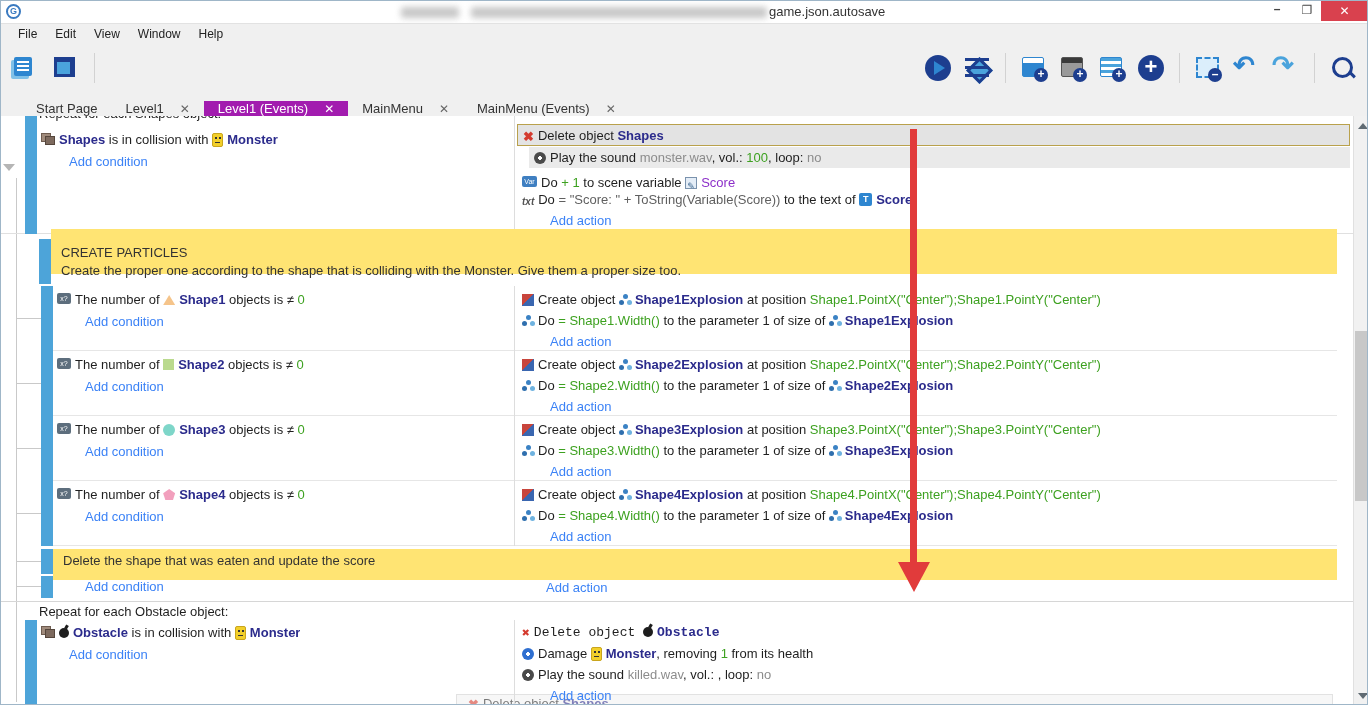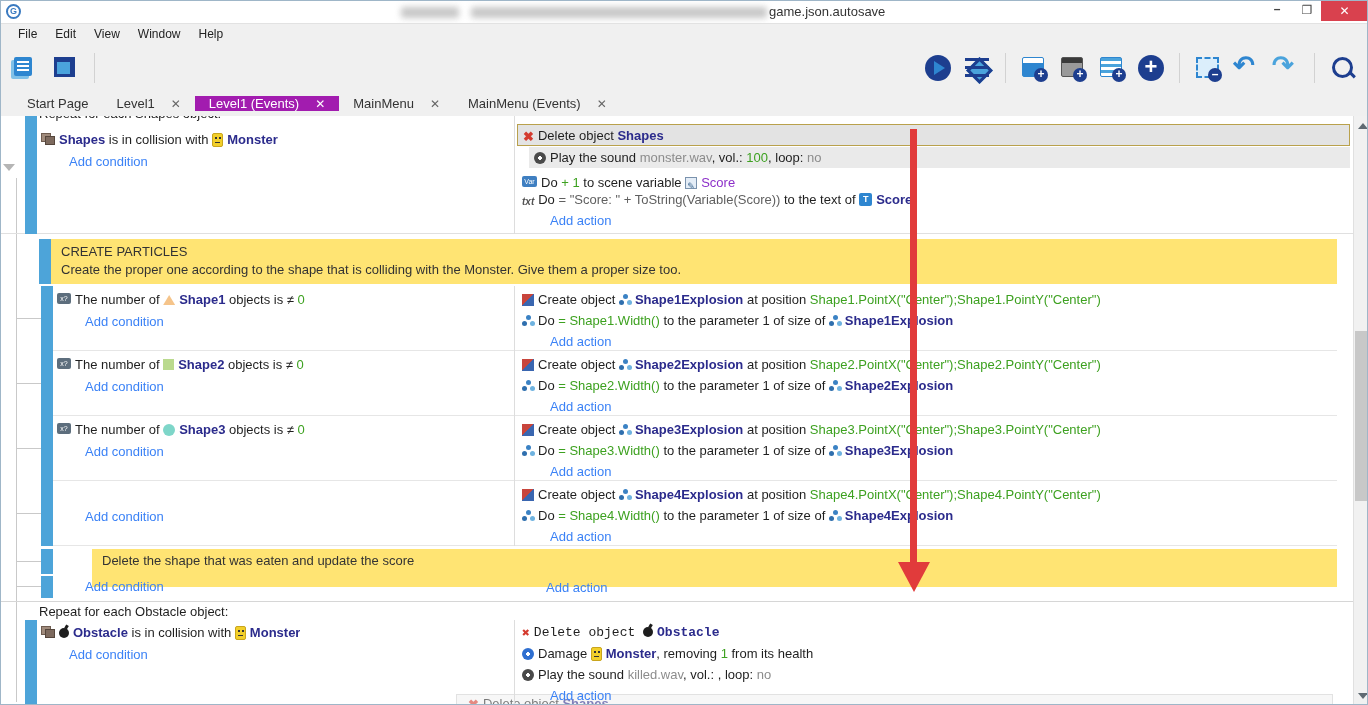--- a/index.html
+++ b/index.html
@@ -47,21 +47,21 @@
   .tb-add-circle::before { content:"+"; position:absolute; left:1px; top:1px; width:26px; height:26px; border-radius:50%; background:#1d3e8f; color:#fff; font-size:22px; font-weight:bold; line-height:24px; text-align:center; }
   .tb-delete-selection::before { content:""; position:absolute; left:2px; top:3px; width:19px; height:17px; border:2px dashed #2e86d0; background:#dbeefb; }
   .tb-delete-selection::after { content:"–"; position:absolute; right:0; bottom:0; width:14px; height:14px; border-radius:50%; background:#1d3e8f; color:#fff; font-size:12px; font-weight:bold; line-height:12px; text-align:center; }
   .tb-undo::before, .tb-redo::before { position:absolute; left:0; top:-4px; font-size:26px; font-weight:bold; color:#2e86d0; }
   .tb-undo::before { content:"↶"; }
   .tb-redo::before { content:"↷"; color:#4aa3dc; }
   .tb-search::before { content:""; position:absolute; left:3px; top:3px; width:15px; height:15px; border:3px solid #1d3e8f; border-radius:50%; }
   .tb-search::after { content:""; position:absolute; left:19px; top:19px; width:8px; height:3px; background:#1d3e8f; transform:rotate(45deg); }
 
   
-  #tabbar { position:absolute; top:90px; left:0; right:0; height:25px; background:#f0f0f0; display:flex; align-items:center; padding-left:12px; }
+  #tabbar { position:absolute; top:90px; left:0; right:0; height:25px; background:#f0f0f0; display:flex; align-items:flex-end; padding-left:21px; }
   .tab { display:flex; align-items:center; padding:0 14px; font-size:13px; color:#333; }
   .tab .tab-close { margin-left:16px; color:#666; font-size:12px; }
   .tab.active { background:#a21caf; color:#fff; }
   .tab.active .tab-close { color:#fff; }
 
   
   #events { position:absolute; top:115px; left:0; width:1352px; height:590px; background:#fff; font-size:13px; color:#1f1f1f; }
   .row { position:absolute; height:21px; line-height:21px; white-space:nowrap; overflow:hidden; }
   .addlink { color:#3b82f6;margin-left:28px; }
   .bluebar { position:absolute; width:12px; background:#4da4d9; }
@@ -216,21 +216,21 @@
       <div class="row addlink" style="left:40px;top:35px;">Add condition</div>
       <div class="row selrow" style="left:516px;top:8px;right:3px;height:22px;padding-left:5px;"><span class="ic delete-icon"></span><span class="seg-plain">Delete object </span><span class="seg-object">Shapes</span></div>
       <div class="row hirow" style="left:528px;top:31px;right:3px;padding-left:5px;"><span class="ic sound-icon"></span><span class="seg-plain">Play the sound </span><span class="seg-gray">monster.wav</span><span class="seg-plain">, vol.: </span><span class="seg-green">100</span><span class="seg-plain">, loop: </span><span class="seg-gray">no</span></div>
       <div class="row" style="left:521px;top:56px;text-align:right;"><span class="ic variable-icon"></span><span class="seg-plain">Do </span><span class="seg-green">+ 1</span><span class="seg-plain"> to scene variable </span><span class="ic scene-variable-icon"></span><span class="seg-var">Score</span></div>
       <div class="row" style="left:521px;top:73px;"><span class="ic txt-icon"></span><span class="seg-plain">Do </span><span class="seg-dim">= "Score: " + ToString(Variable(Score))</span><span class="seg-plain"> to the text of </span><span class="ic text-object-icon"></span><span class="seg-object">Score</span></div>
       <div class="row addlink" style="left:521px;top:94px;">Add action</div>
     </div>
 
     <div>
       <div class="bluebar" style="left:38px;top:123px;height:45px;"></div>
-      <div class="comment" style="left:50px;top:123px;right:16px;height:45px;padding:5px 0 0 10px;">
+      <div class="comment" style="left:50px;top:113px;right:16px;height:45px;padding:16px 0 0 10px;">
         <div>CREATE PARTICLES</div>
         <div style="margin-top:3px;">Create the proper one according to the shape that is colliding with the Monster. Give them a proper size too.</div>
       </div>
     </div>
 
     <div id="subevents-container">
         <div class="sub" style="top: 170px;">
         <div class="bluebar"></div>
         <div class="divider" style="left:473px;top:0;height:65px;"></div>
         <div class="row" style="left:16px;top:3px;"><span class="ic count-icon"></span><span class="seg-plain">The number of </span><span class="ic shape1-icon"></span><span class="seg-object">Shape1</span><span class="seg-plain"> objects is ≠ </span><span class="seg-green">0</span></div>
@@ -253,30 +253,31 @@
         <div class="divider" style="left:473px;top:0;height:65px;"></div>
         <div class="row" style="left:16px;top:3px;"><span class="ic count-icon"></span><span class="seg-plain">The number of </span><span class="ic shape3-icon"></span><span class="seg-object">Shape3</span><span class="seg-plain"> objects is ≠ </span><span class="seg-green">0</span></div>
         <div class="row addlink" style="left:16px;top:25px;">Add condition</div>
         <div class="row" style="left:481px;top:3px;"><span class="ic create-object-icon"></span><span class="seg-plain">Create object </span><span class="ic particle-icon"></span><span class="seg-object">Shape3Explosion</span><span class="seg-plain"> at position </span><span class="seg-green">Shape3.PointX("Center");Shape3.PointY("Center")</span></div>
         <div class="row" style="left:481px;top:24px;"><span class="ic particle-icon"></span><span class="seg-plain">Do </span><span class="seg-green">= Shape3.Width()</span><span class="seg-plain"> to the parameter 1 of size of </span><span class="ic particle-icon"></span><span class="seg-object">Shape3Explosion</span></div>
         <div class="row addlink" style="left:481px;top:45px;">Add action</div>
       </div>
         <div class="sub" style="top: 365px;">
         <div class="bluebar"></div>
         <div class="divider" style="left:473px;top:0;height:65px;"></div>
+        <div class="row" style="left:16px;top:3px;"><span class="ic count-icon"></span><span class="seg-plain">The number of </span><span class="ic shape4-icon"></span><span class="seg-object">Shape4</span><span class="seg-plain"> objects is ≠ </span><span class="seg-green">0</span></div>
         <div class="row addlink" style="left:16px;top:25px;">Add condition</div>
         <div class="row" style="left:481px;top:3px;"><span class="ic create-object-icon"></span><span class="seg-plain">Create object </span><span class="ic particle-icon"></span><span class="seg-object">Shape4Explosion</span><span class="seg-plain"> at position </span><span class="seg-green">Shape4.PointX("Center");Shape4.PointY("Center")</span></div>
         <div class="row" style="left:481px;top:24px;"><span class="ic particle-icon"></span><span class="seg-plain">Do </span><span class="seg-green">= Shape4.Width()</span><span class="seg-plain"> to the parameter 1 of size of </span><span class="ic particle-icon"></span><span class="seg-object">Shape4Explosion</span></div>
         <div class="row addlink" style="left:481px;top:45px;">Add action</div>
       </div>
       </div>
 
     <div>
       <div class="bluebar" style="left:40px;top:433px;height:25px;"></div>
-      <div class="comment" style="left:52px;top:433px;right:16px;height:38px;padding:4px 0 0 10px;margin-left:39px;">Delete the shape that was eaten and update the score</div>
+      <div class="comment" style="left:52px;top:433px;right:16px;height:31px;padding:4px 0 0 10px;">Delete the shape that was eaten and update the score</div>
     </div>
 
     <div>
       <div class="bluebar" style="left:40px;top:460px;height:22px;"></div>
       <div class="row addlink" style="left:56px;top:460px;">Add condition</div>
       <div class="row addlink" style="left:517px;top:461px;">Add action</div>
       <div class="ghostpanel"><span class="ic delete-icon"></span><span class="seg-plain">Delete object </span><span class="seg-object">Shapes</span></div>
     </div>
 
     <div id="ev2">

